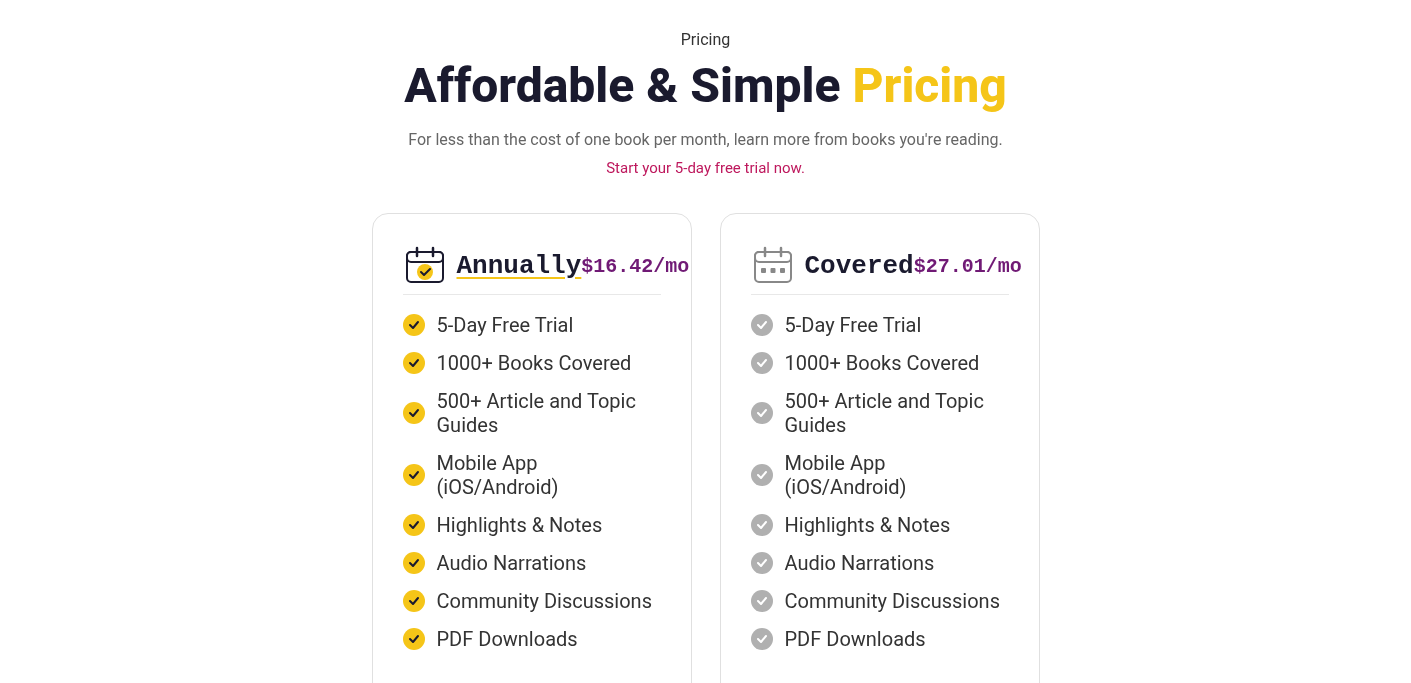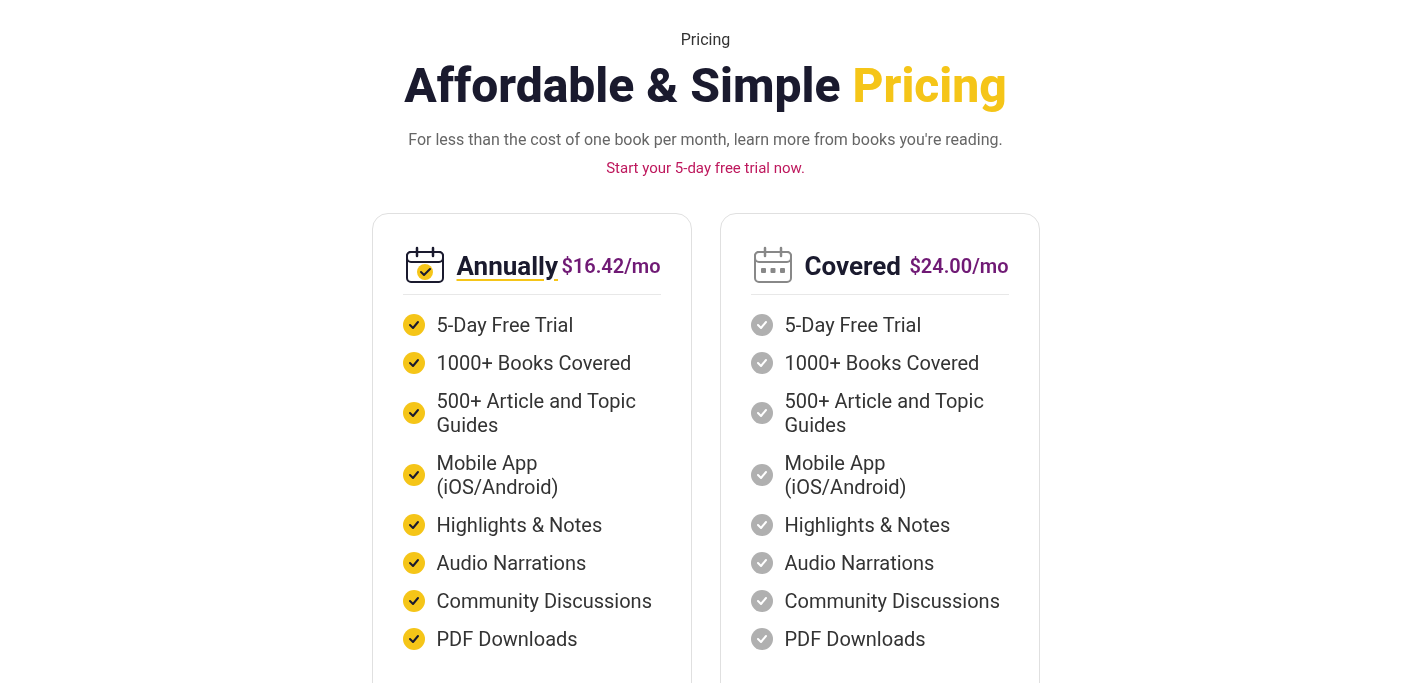--- a/index.html
+++ b/index.html
@@ -60,20 +60,21 @@
       border-radius: 16px;
       padding: 30px 30px 30px 30px;
       width: 320px;
       display: flex;
       flex-direction: column;
     }
     .card-header {
       display: flex;
       align-items: center;
       margin-bottom: 6px;
+      font-family: Liberation Mono, monospace;
     }
     .card-icon {
       width: 44px;
       height: 44px;
       margin-right: 10px;
       flex-shrink: 0;
     }
     .card-title {
       font-size: 26px;
       font-weight: 700;
@@ -270,21 +271,21 @@
         <svg class="card-icon" viewBox="0 0 44 44" fill="none" xmlns="http://www.w3.org/2000/svg">
           <rect x="4" y="8" width="36" height="30" rx="4" stroke="#888" stroke-width="2" fill="white"></rect>
           <rect x="4" y="8" width="36" height="10" rx="4" fill="white" stroke="#888" stroke-width="2"></rect>
           <line x1="14" y1="4" x2="14" y2="12" stroke="#888" stroke-width="2.5" stroke-linecap="round"></line>
           <line x1="30" y1="4" x2="30" y2="12" stroke="#888" stroke-width="2.5" stroke-linecap="round"></line>
           <rect x="10" y="24" width="5" height="5" rx="1" fill="#888"></rect>
           <rect x="19.5" y="24" width="5" height="5" rx="1" fill="#888"></rect>
           <rect x="29" y="24" width="5" height="5" rx="1" fill="#888"></rect>
         </svg>
         <span class="card-title-plain">Covered</span>
-        <span class="card-price">$24.00/mo</span>
+        <span class="card-price">$27.01/mo</span>
       </div>
       <hr class="divider">
       <ul class="features-list">
         <li>
           <span class="check-icon-gray">
               <svg viewBox="0 0 12 12">
                 <polyline points="2,6 5,9 10,3" stroke="#fff" stroke-width="2" fill="none" stroke-linecap="round" stroke-linejoin="round"></polyline>
               </svg>
             </span>
           <span>5-Day Free Trial</span>

